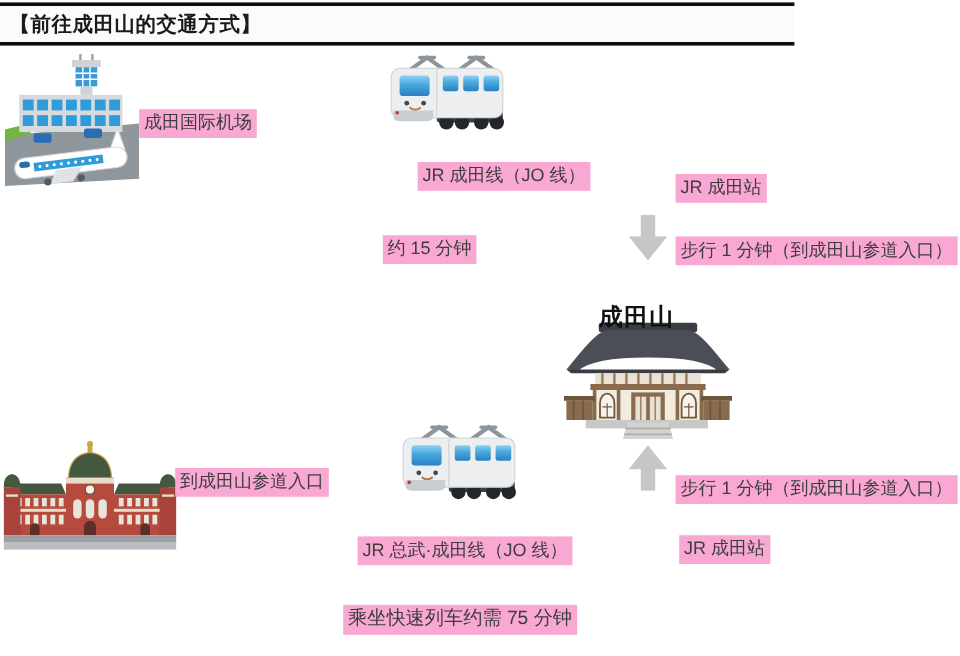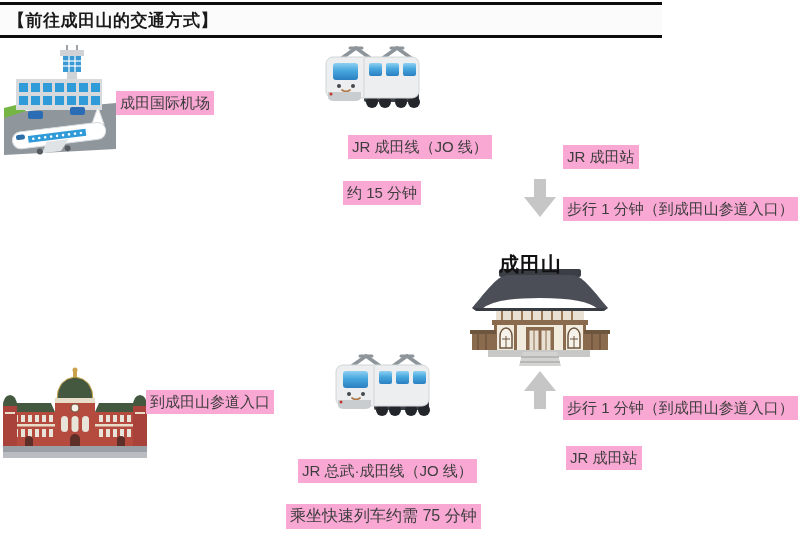--- a/index.html
+++ b/index.html
@@ -123,21 +123,21 @@
       <rect x="80" y="20" width="13" height="13" rx="2" fill="url(#win)"></rect>
       <circle cx="16" cy="43" r="2" fill="#44484d"></circle>
         <circle cx="30" cy="43" r="2" fill="#44484d"></circle>
       <path d="M19 47 Q23 50 27 47" stroke="#b07a4a" stroke-width="1.8" fill="none" stroke-linecap="round"></path>
       <path d="M5 49 h33 v5 q0 4 -6 4 h-21 q-6 0 -6 -4 z" fill="#c9cdd0"></path>
       <circle cx="8" cy="51" r="1.5" fill="#c0392b"></circle>
     </svg>
   </div>
 
   <div class="label" style="left:316px;top:135px;margin-left:32px;">JR 成田线（JO 线）</div>
-  <div class="label" style="left:319px;top:181px;margin-left:24px;">约 15 分钟</div>
+  <div class="label" style="left:319px;top:196px;">约 15 分钟</div>
   <div class="label" style="left:563px;top:145px;">JR 成田站</div>
 
   <div class="illo" style="left:523px;top:179px;">
     <svg width="34" height="38" viewBox="0 0 34 38">
       <polygon points="11,0 23,0 23,18 33,18 17,38 1,18 11,18" fill="#c6c6c6"></polygon>
     </svg>
   </div>
   <div class="label" style="left:563px;top:197px;">步行 1 分钟（到成田山参道入口）</div>
 
   <div class="dest-name" style="left:499px;top:251px;">成田山</div>
@@ -274,21 +274,21 @@
       <rect x="63" y="20" width="13" height="13" rx="2" fill="url(#win)"></rect>
       <rect x="80" y="20" width="13" height="13" rx="2" fill="url(#win)"></rect>
       <circle cx="16" cy="43" r="2" fill="#44484d"></circle>
         <circle cx="30" cy="43" r="2" fill="#44484d"></circle>
       <path d="M19 47 Q23 50 27 47" stroke="#b07a4a" stroke-width="1.8" fill="none" stroke-linecap="round"></path>
       <path d="M5 49 h33 v5 q0 4 -6 4 h-21 q-6 0 -6 -4 z" fill="#c9cdd0"></path>
       <circle cx="8" cy="51" r="1.5" fill="#c0392b"></circle>
     </svg>
   </div>
 
-  <div class="label" style="left:298px;top:447px;margin-top:12px;">JR 总武·成田线（JO 线）</div>
+  <div class="label" style="left:298px;top:447px;">JR 总武·成田线（JO 线）</div>
   <div class="label" style="left:566px;top:446px;">JR 成田站</div>
 
   <div class="illo" style="left:523px;top:371px;">
     <svg width="34" height="38" viewBox="0 0 34 38">
       <polygon points="17,0 33,20 23,20 23,38 11,38 11,20 1,20" fill="#c6c6c6"></polygon>
     </svg>
   </div>
   <div class="label" style="left:563px;top:396px;">步行 1 分钟（到成田山参道入口）</div>
 
   <div class="label big" style="left:286px;top:504px;">乘坐快速列车约需 75 分钟</div>

